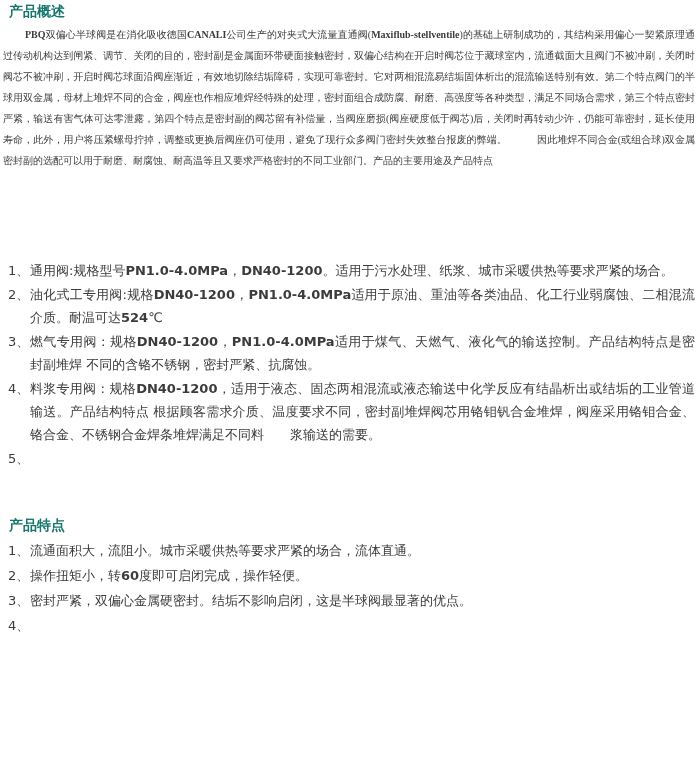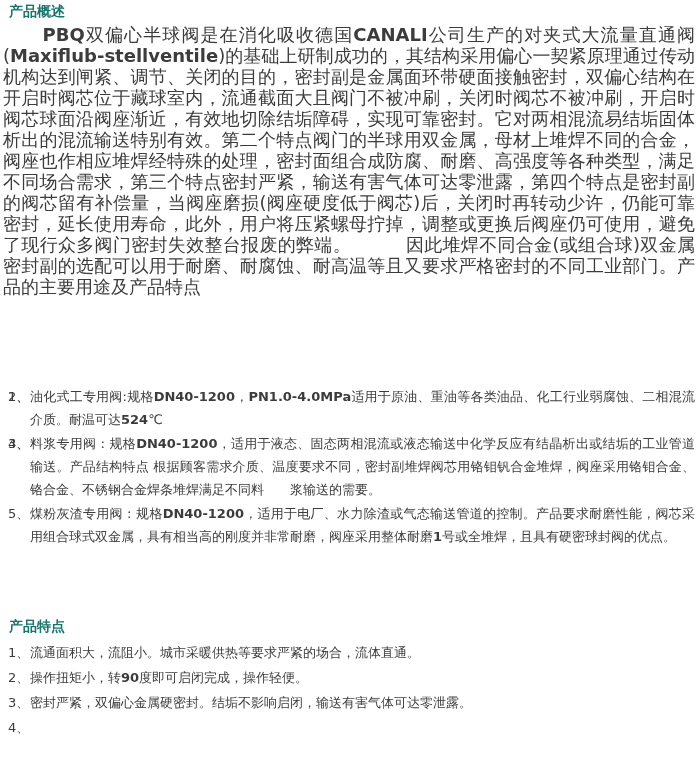--- a/index.html
+++ b/index.html
@@ -13,60 +13,61 @@
     color:var(--text,#3c3c3c);
   }
   .sec{
     font-size:14px;
     line-height:18px;
     font-weight:bold;
     color:var(--heading,#17766e);
     margin:0 0 0 6px;
   }
   .para{
-    font-size:18px;
+    font-size:10px;
     line-height:21px;
     text-align:justify;
     text-indent:2.2em;
     margin:4px 0 0 0;
+    font-family:Liberation Serif, serif;
   }
   .usage{margin-top:88px;}
   .list-item{
     position:relative;
     font-size:13px;
     line-height:23px;
     padding-left:27px;
     text-align:justify;
     margin:0 0 1px 0;
   }
   .list-item .num{position:absolute;left:5px;top:0;}
   .feat .list-item{line-height:24px;}
-  .ft{margin-top:70px;font-family:Liberation Mono, monospace;}
+  .ft{margin-top:70px;}
   .feat{margin-top:5px;}
   b{font-weight:bold;}
 </style>
 </head>
 <body>
 
 <div class="page">
 
   <h2 class="sec ov">产品概述</h2>
 
   <p class="para"><b>PBQ</b>双偏心半球阀是在消化吸收德国<b>CANALI</b>公司生产的对夹式大流量直通阀(<b>Maxiflub-stellventile</b>)的基础上研制成功的，其结构采用偏心一契紧原理通过传动机构达到闸紧、调节、关闭的目的，密封副是金属面环带硬面接触密封，双偏心结构在开启时阀芯位于藏球室内，流通截面大且阀门不被冲刷，关闭时阀芯不被冲刷，开启时阀芯球面沿阀座渐近，有效地切除结垢障碍，实现可靠密封。它对两相混流易结垢固体析出的混流输送特别有效。第二个特点阀门的半球用双金属，母材上堆焊不同的合金，阀座也作相应堆焊经特殊的处理，密封面组合成防腐、耐磨、高强度等各种类型，满足不同场合需求，第三个特点密封严紧，输送有害气体可达零泄露，第四个特点是密封副的阀芯留有补偿量，当阀座磨损(阀座硬度低于阀芯)后，关闭时再转动少许，仍能可靠密封，延长使用寿命，此外，用户将压紧螺母拧掉，调整或更换后阀座仍可使用，避免了现行众多阀门密封失效整台报废的弊端。　　　因此堆焊不同合金(或组合球)双金属密封副的选配可以用于耐磨、耐腐蚀、耐高温等且又要求严格密封的不同工业部门。产品的主要用途及产品特点</p>
 
   <div class="nlist usage">
-      <div class="list-item"><span class="num">1、</span></div>
+      <div class="list-item"><span class="num">1、</span><span class="itext">通用阀:规格型号<b>PN1.0-4.0MPa</b>，<b>DN40-1200</b>。适用于污水处理、纸浆、城市采暖供热等要求严紧的场合。</span></div>
       <div class="list-item"><span class="num">2、</span><span class="itext">油化式工专用阀:规格<b>DN40-1200</b>，<b>PN1.0-4.0MPa</b>适用于原油、重油等各类油品、化工行业弱腐蚀、二相混流介质。耐温可达<b>524</b>℃</span></div>
-      <div class="list-item"><span class="num">3、</span></div>
+      <div class="list-item"><span class="num">3、</span><span class="itext">燃气专用阀：规格<b>DN40-1200</b>，<b>PN1.0-4.0MPa</b>适用于煤气、天燃气、液化气的输送控制。产品结构特点是密封副堆焊 不同的含铬不锈钢，密封严紧、抗腐蚀。</span></div>
       <div class="list-item"><span class="num">4、</span><span class="itext">料浆专用阀：规格<b>DN40-1200</b>，适用于液态、固态两相混流或液态输送中化学反应有结晶析出或结垢的工业管道输送。产品结构特点 根据顾客需求介质、温度要求不同，密封副堆焊阀芯用铬钼钒合金堆焊，阀座采用铬钼合金、铬合金、不锈钢合金焊条堆焊满足不同料　　浆输送的需要。</span></div>
-      <div class="list-item"><span class="num">5、</span><span class="itext">煤粉灰渣专用阀：规格<b>DN40-1200</b>，适用于电厂、水力除渣或气态输送管道的控制。产品要求耐磨性能，阀芯采用组合球式双金属，具有相当高的刚度并非常耐磨，阀座采用整体耐磨<b>1</b>号或全堆焊，且具有硬密球封阀的优点。</span></div>
+      <div class="list-item"><span class="num">5、</span></div>
     </div>
 
   <h2 class="sec ft">产品特点</h2>
 
   <div class="nlist feat">
       <div class="list-item"><span class="num">1、</span><span class="itext">流通面积大，流阻小。城市采暖供热等要求严紧的场合，流体直通。</span></div>
-      <div class="list-item"><span class="num">2、</span><span class="itext">操作扭矩小，转<b>90</b>度即可启闭完成，操作轻便。</span></div>
-      <div class="list-item"><span class="num">3、</span><span class="itext">密封严紧，双偏心金属硬密封。结垢不影响启闭，输送有害气体可达零泄露。</span></div>
+      <div class="list-item"><span class="num">2、</span><span class="itext">操作扭矩小，转<b>60</b>度即可启闭完成，操作轻便。</span></div>
+      <div class="list-item"><span class="num">3、</span><span class="itext">密封严紧，双偏心金属硬密封。结垢不影响启闭，这是半球阀最显著的优点。</span></div>
       <div class="list-item"><span class="num">4、</span></div>
     </div>
 
 </div>
 
 </body></html>

